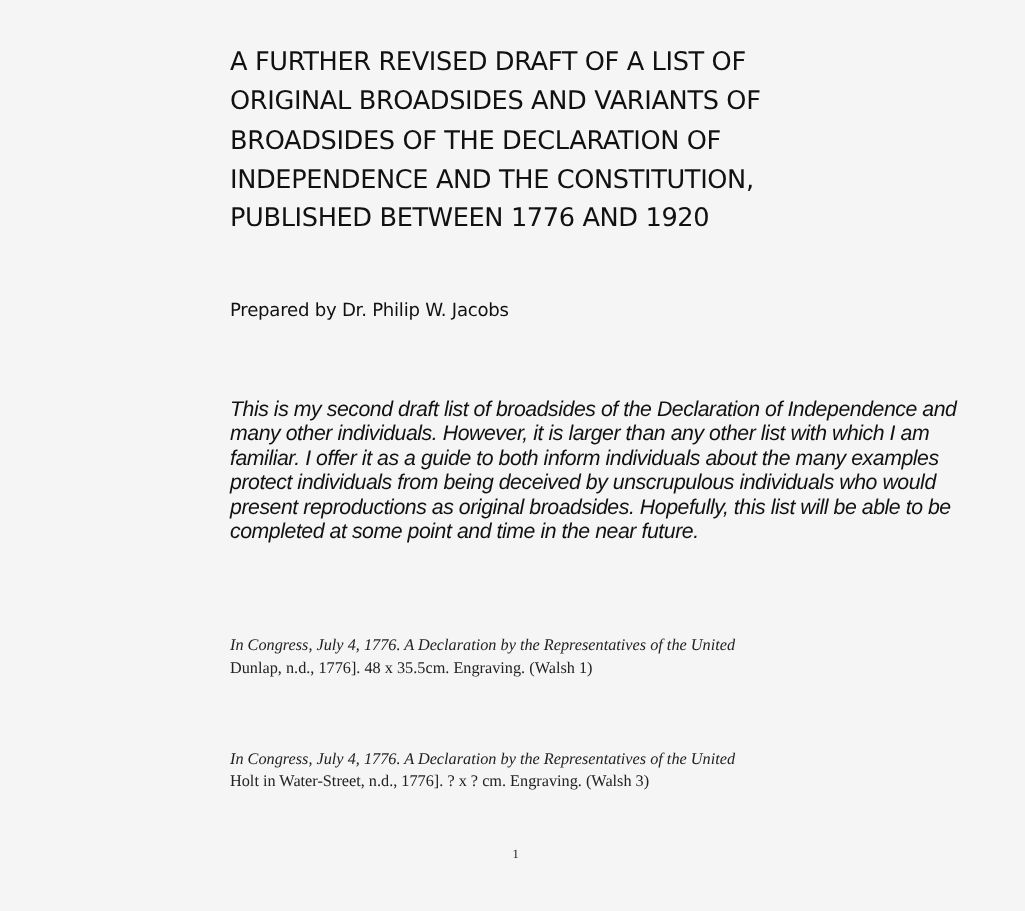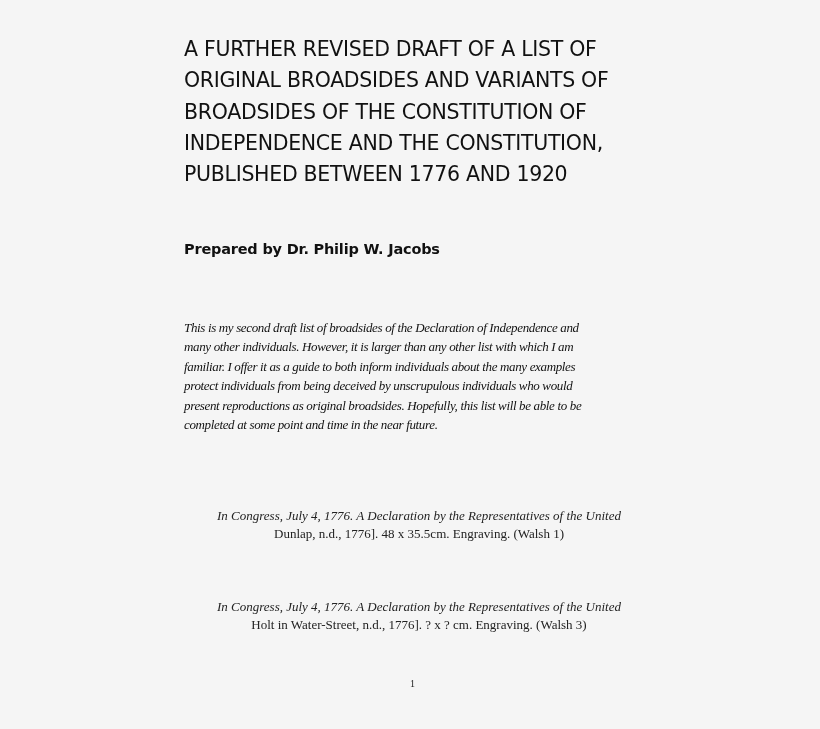--- a/index.html
+++ b/index.html
@@ -36,44 +36,42 @@
     .title span { display: block; white-space: nowrap; }
     .author {
       position: absolute;
       left: 184px;
       top: 241px;
       font-family: "DejaVu Sans", sans-serif;
       font-size: 14.5px;
       color: #111;
       white-space: nowrap;
       letter-spacing: -0.2px;
-      font-weight: bold;
     }
     .intro {
       position: absolute;
       left: 184px;
       top: 318px;
       width: 470px;
-      font-family: Liberation Serif, serif;
+      font-family: Liberation Sans, sans-serif;
       font-style: italic;
-      font-size: 13px;
+      font-size: 17px;
       line-height: 19.4px;
       letter-spacing: -0.35px;
       color: #111;
     }
     .intro span { display: block; white-space: nowrap; }
     .entry {
       position: absolute;
       left: 184px;
       width: 470px;
       font-family: "Liberation Serif", serif;
       font-size: 13px;
       line-height: 18.3px;
       color: #222;
-      text-align: center;
     }
     .entry span.line { display: block; white-space: nowrap; }
     .entry em { font-style: italic; }
     .entry-1 { top: 507px; }
     .entry-2 { top: 598px; }
     .page-number {
       position: absolute;
       left: 410px;
       top: 678px;
       font-family: "Liberation Serif", serif;
@@ -82,21 +80,21 @@
     }
   </style>
 </head>
 <body>
 
 <div class="page">
 
   <h1 class="title">
     <span>A FURTHER REVISED DRAFT OF A LIST OF</span>
     <span>ORIGINAL BROADSIDES AND VARIANTS OF</span>
-    <span>BROADSIDES OF THE CONSTITUTION OF</span>
+    <span>BROADSIDES OF THE DECLARATION OF</span>
     <span>INDEPENDENCE AND THE CONSTITUTION,</span>
     <span>PUBLISHED BETWEEN 1776 AND 1920</span>
   </h1>
 
   <div class="author">Prepared by Dr. Philip W. Jacobs</div>
 
   <div class="intro">
     <span>This is my second draft list of broadsides of the Declaration of Independence and</span>
     <span>many other individuals. However, it is larger than any other list with which I am</span>
     <span>familiar. I offer it as a guide to both inform individuals about the many examples</span>

